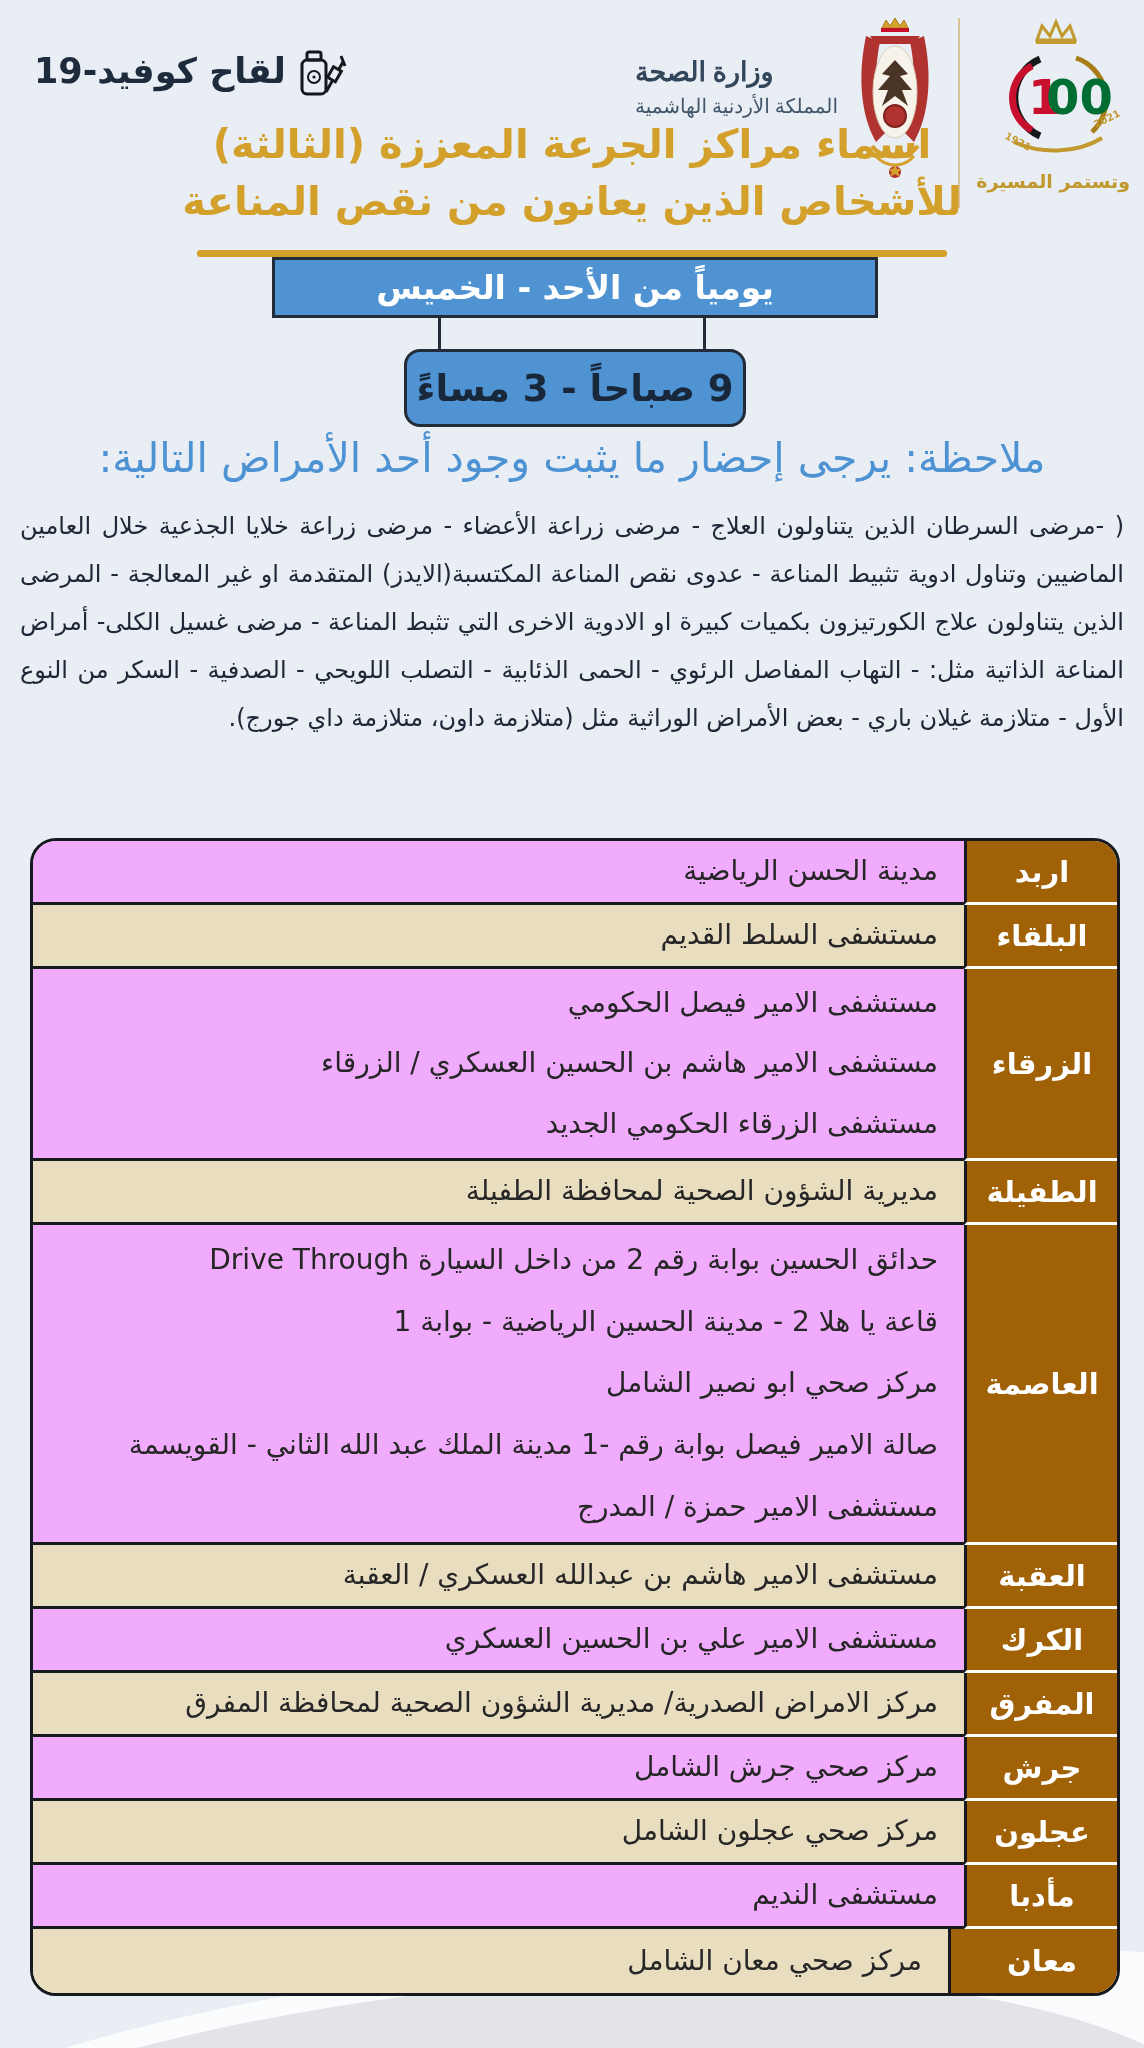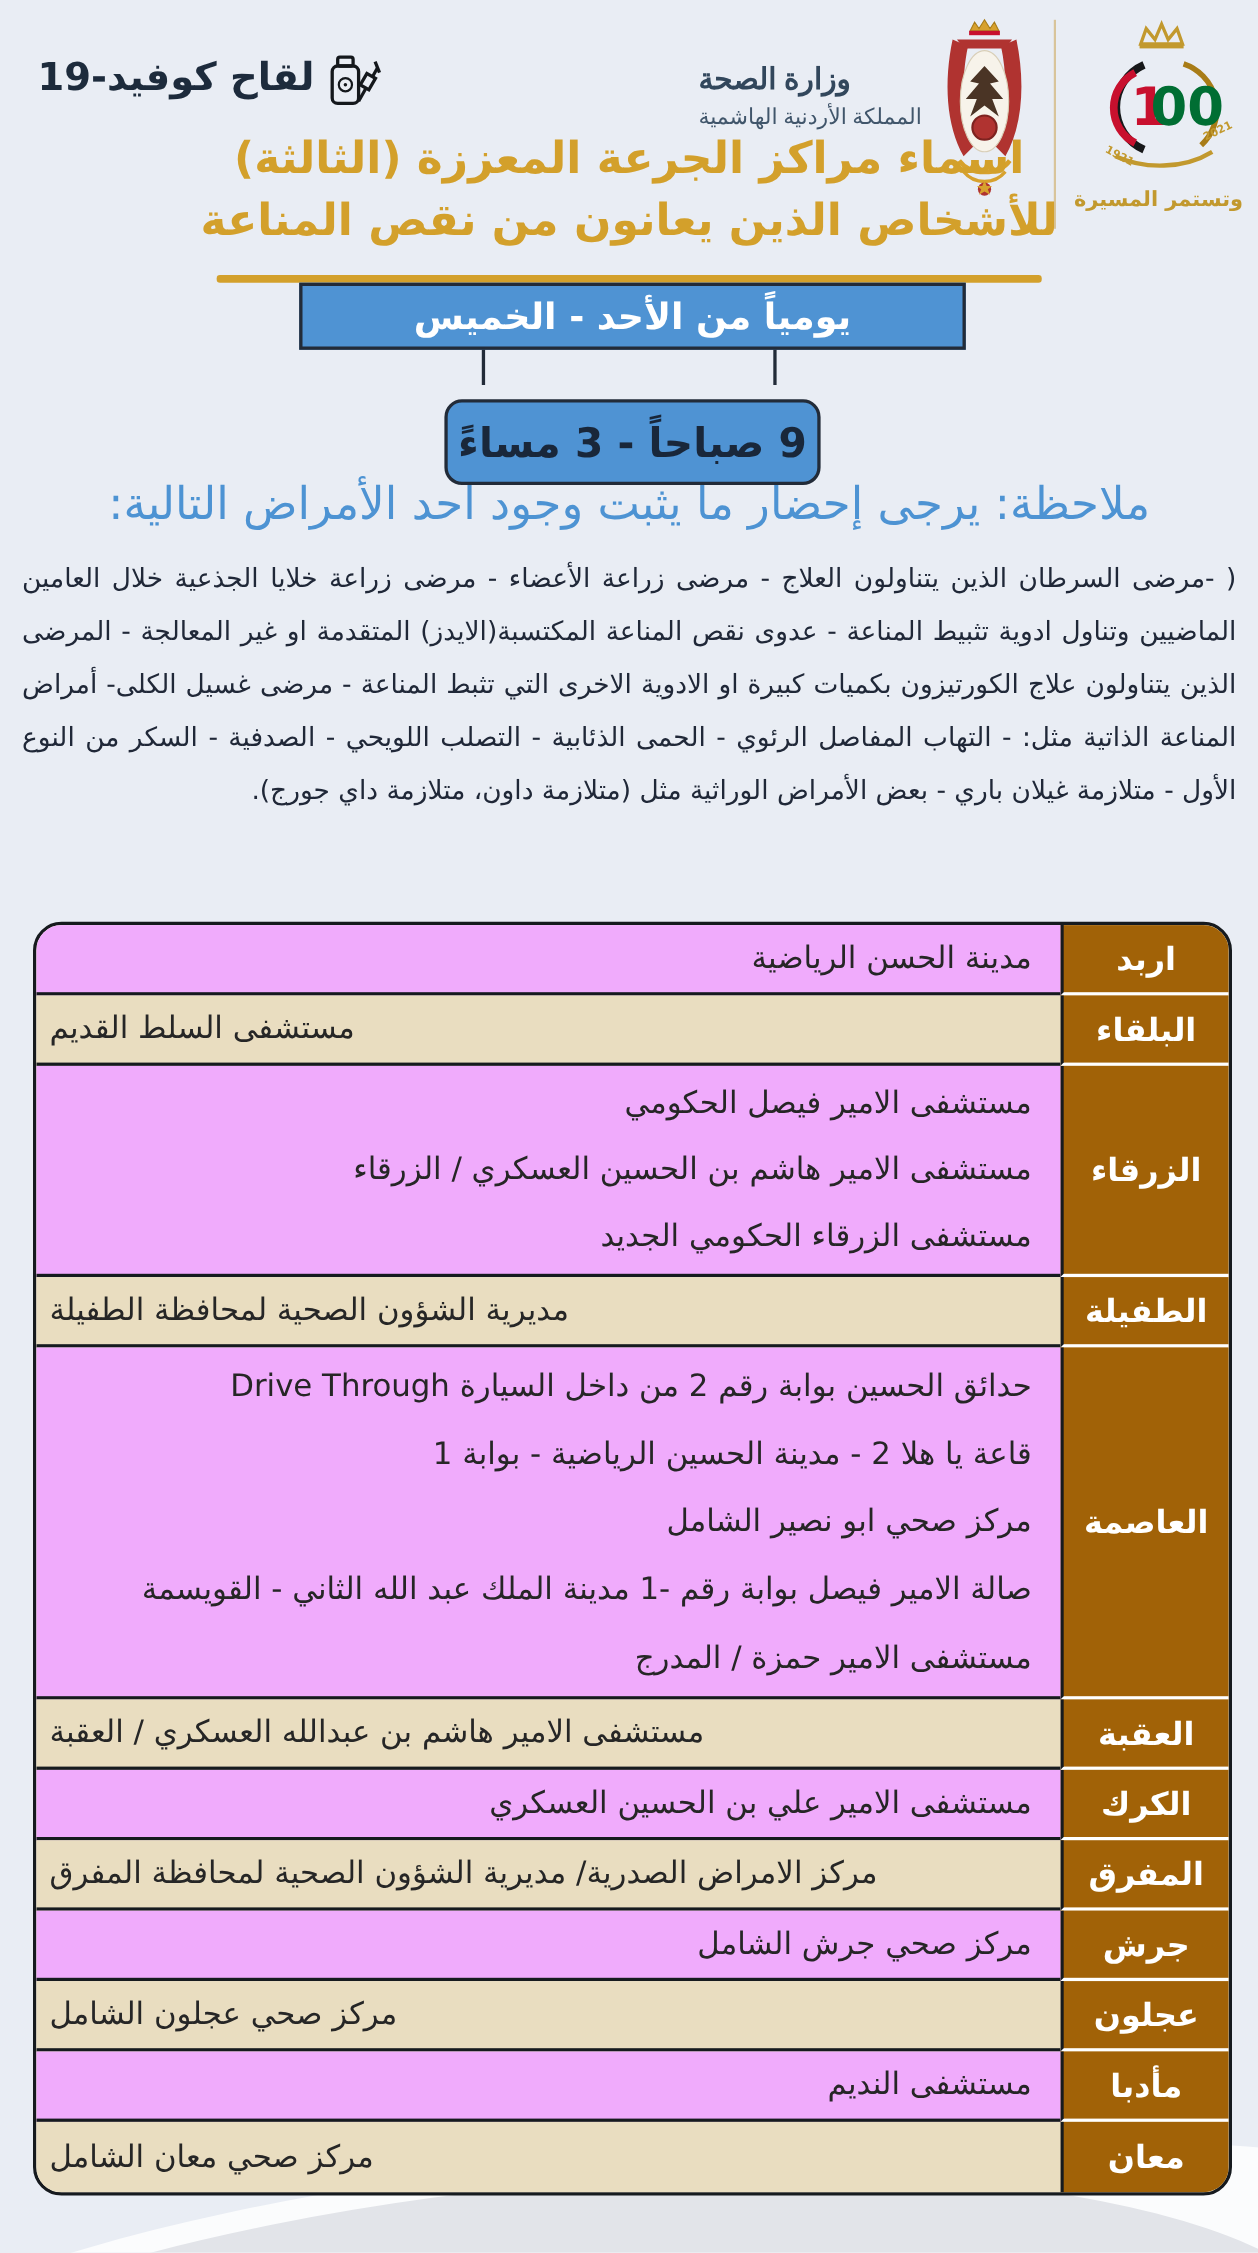--- a/index.html
+++ b/index.html
@@ -24,42 +24,42 @@
   
   .title{position:absolute;top:116px;width:100%;text-align:center;direction:rtl;
          color:#d3a02b;font-weight:bold;font-size:40px;line-height:57px;z-index:1;}
   .title-underline{position:absolute;top:250px;left:calc(50% - 375px);width:750px;height:7px;
          background:#d3a02b;border-radius:3px;z-index:1;}
   .banner{position:absolute;display:flex;align-items:center;justify-content:center;
           background:#4f93d3;border:3px solid #222b38;z-index:2;direction:rtl;}
   .banner-days{top:257px;left:calc(50% - 300px);width:600px;height:55px;
                color:#ffffff;font-weight:bold;font-size:33px;}
   .banner-hours{top:349px;left:calc(50% - 168px);width:336px;height:72px;border-radius:16px;
-               color:#19273a;font-weight:bold;font-size:37px;margin-top:14px;}
+               color:#19273a;font-weight:bold;font-size:37px;}
   .connector{position:absolute;top:314px;width:3px;height:36px;background:#222b38;z-index:1;}
   .connector.c1{left:438px;} .connector.c2{left:703px;}
 
   .note-heading{position:absolute;top:434px;width:100%;text-align:center;direction:rtl;
         color:#4d93d3;font-weight:normal;font-size:41px;z-index:1;white-space:nowrap;}
   .note-body{position:absolute;top:502px;right:20px;left:20px;margin:0;direction:rtl;
         text-align:justify;font-size:24px;line-height:48px;color:#202838;z-index:1;}
 
   
   .centers-table{position:absolute;top:838px;left:30px;width:1084px;height:1152px;z-index:2;
         display:flex;flex-direction:column;direction:rtl;
         border:3px solid #161a1e;border-radius:26px;overflow:hidden;background:#f9f2e1;}
   .t-row{display:flex;flex-basis:0;min-height:0;}
   .gov-cell{width:150px;flex:0 0 150px;background:#a16207;color:#ffffff;font-weight:bold;font-size:29px;
         display:flex;align-items:center;justify-content:center;
         border-left:3px solid #161a1e;border-bottom:3px solid #ffffff;}
-  .t-row:last-child .gov-cell{border-bottom:none;}
+  .t-row:last-child .gov-cell{border-bottom:none;padding-left:16px;}
   .content-cell{flex:1;display:flex;flex-direction:column;justify-content:space-around;
         padding:4px 26px 4px 12px;border-bottom:3px solid #161a1e;}
   .t-row:last-child .content-cell{border-bottom:none;}
-  .shade-light{background:#f0abfc;} .shade-dark{background:#e9ddc0;align-items:flex-end;}
+  .shade-light{background:#f0abfc;} .shade-dark{background:#e9ddc0;}
   .center-entry{text-align:right;font-size:28px;color:#262626;line-height:1.3;}
 </style>
 </head>
 <body>
 
 <div class="page">
 
   <div class="vaccine-tag">
     <svg width="52" height="58" viewBox="0 0 52 58">
       <rect x="6" y="18" width="24" height="34" rx="5" fill="none" stroke="#14181c" stroke-width="3"></rect>

